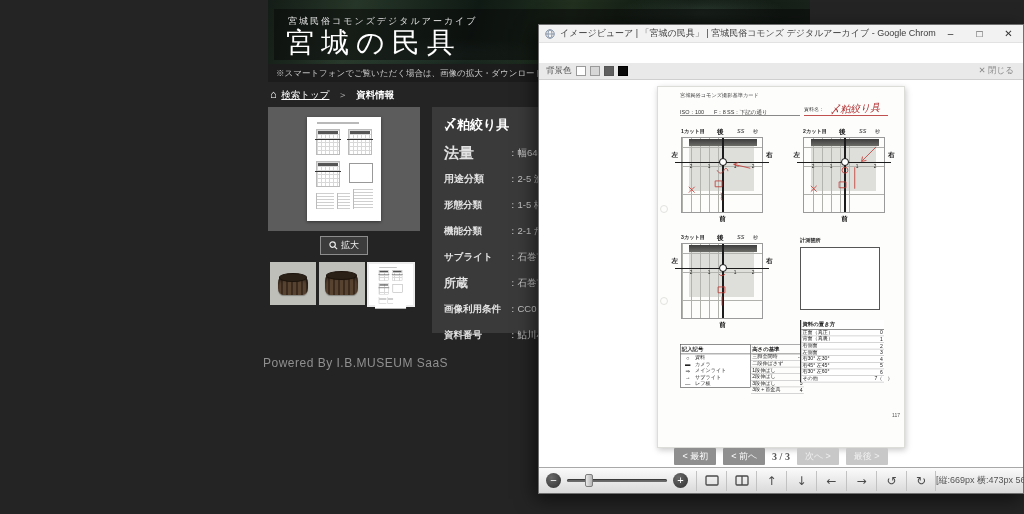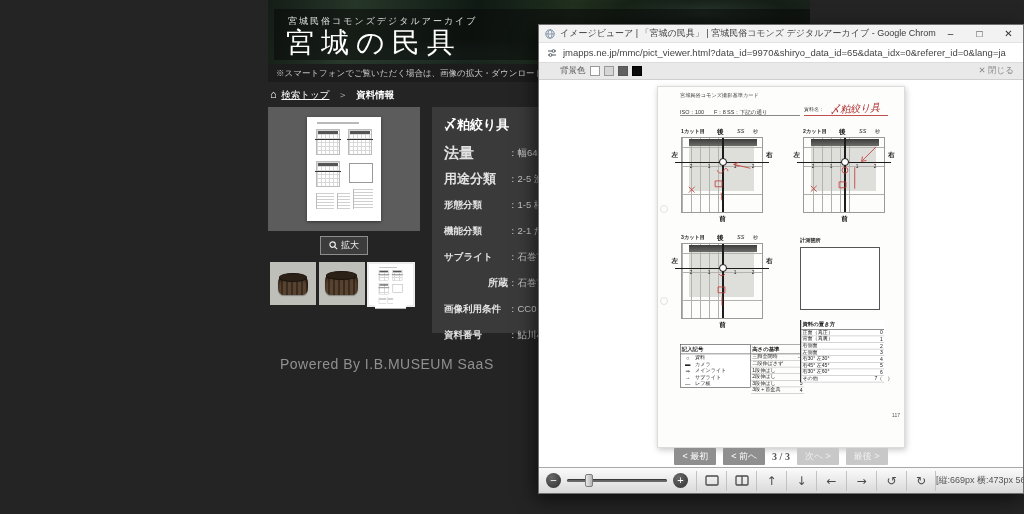--- a/index.html
+++ b/index.html
@@ -45,33 +45,33 @@
 
   .thumb { top:262px; width:46px; height:43px; background:#2c2c2c; cursor:pointer; }
   .thumb .photo { position:absolute; inset:0; background:#bfbfba; }
   .basket { position:absolute; left:8px; top:14px; width:30px; height:19px; border-radius:5px/7px;
     background:repeating-linear-gradient(90deg,#584230 0 3px,#3a2b1e 3px 5px);
     box-shadow:inset 0 4px 3px rgba(0,0,0,.55), 0 1px 1px rgba(0,0,0,.3); }
   .basket::before { content:""; position:absolute; left:1px; right:1px; top:-3px; height:7px; border-radius:50%; background:#2c2117; border:1px solid #1d150d; }
   .basket.b2 { left:6px; width:33px; height:21px; top:12px; }
   .thumb.selected { width:48px; height:45px; background:#fff; border:2px solid #ececec; }
   .thumb.selected .mini-doc { transform:scale(.42); transform-origin:0 0; left:6px; top:1px; box-shadow:none; }
-  .footer { left:280px; top:356px; color:#909090; font-size:14px; letter-spacing:.5px; }
+  .footer { left:263px; top:356px; color:#909090; font-size:12px; letter-spacing:.5px; }
 
   
   .popup { left:538px; top:24px; width:486px; height:470px; background:#fff; border:1px solid #6f6f6f; box-shadow:-3px 5px 18px rgba(0,0,0,.6); }
   .titlebar { position:absolute; left:0; top:0; right:0; height:18px; background:#f2f2f2; display:flex; align-items:center; border-bottom:1px solid #e2e2e2; }
   .favicon { width:10px; height:10px; margin:0 5px 0 6px; flex:0 0 auto; }
   .win-title { flex:1; font-size:9px; color:#3c3c3c; white-space:nowrap; overflow:hidden; }
   .win-btn { width:29px; height:18px; text-align:center; font-size:10px; line-height:17px; color:#333; cursor:pointer; }
   .urlbar { position:absolute; left:0; top:18px; right:0; height:20px; background:#fff; border-bottom:1px solid #dcdcdc; display:flex; align-items:center; }
   .tune-icon { margin:0 6px 0 8px; flex:0 0 auto; }
   .url-text { font-size:9.5px; color:#444; white-space:nowrap; overflow:hidden; }
   .ctrlbar { position:absolute; left:0; top:38px; right:0; height:17px; background:#e9e9e9; border-bottom:1px solid #cfcfcf; display:flex; align-items:center; }
-  .bg-label { font-size:8.5px; color:#555; margin-left:21px; }
+  .bg-label { font-size:8.5px; color:#555; margin-left:7px; }
   .swatch { width:10px; height:10px; margin-left:4px; cursor:pointer; border:1px solid #9a9a9a; }
   .sw-white { background:#fff; } .sw-lgray { background:#d6d6d6; } .sw-dgray { background:#5f5f5f; border-color:#555; } .sw-black { background:#0a0a0a; border-color:#000; }
   .close-viewer { margin-left:auto; margin-right:9px; font-size:8.5px; color:#8a8a8a; cursor:pointer; }
 
   .viewer { position:absolute; left:0; top:55px; right:0; bottom:26px; background:#fff; overflow:hidden; }
 
   
   .doc { position:absolute; left:50%; margin-left:-124px; top:6px; width:248px; height:362px; background:#fdfdfc; border:1px solid #dcdcd8; box-shadow:1px 2px 6px rgba(0,0,0,.22); }
   .hole { position:absolute; left:2px; width:8px; height:8px; border-radius:50%; border:1px solid #e2e2de; }
   .sc { display:inline-block; transform-origin:0 0; white-space:nowrap; }
@@ -200,37 +200,37 @@
   </div>
 
   <div class="abs" style="left:432px; top:107px; width:378px; height:226px; background:#3a3a3a;">
     <div style="padding:9px 0 0 12px; color:#fff; font-size:13px; font-weight:bold;">〆粕絞り具</div>
     <div style="position:absolute; left:12px; top:33px; right:4px;">
       <div style="display:flex; height:26px; align-items:center;">
         <span style="width:64px; color:#e2e2e2; font-size:15px; font-weight:bold;">法量</span>
         <span style="color:#c4c4c4; font-size:9.5px;">：幅640mm × 7</span>
       </div>
       <div style="display:flex; height:26px; align-items:center;">
-        <span style="width:64px; color:#e2e2e2; font-size:13px; font-weight:bold;">用途分類</span>
+        <span style="width:64px; color:#e2e2e2; font-size:10px; font-weight:bold;">用途分類</span>
         <span style="color:#c4c4c4; font-size:9.5px;">：2-5 漁撈</span>
       </div>
       <div style="display:flex; height:26px; align-items:center;">
         <span style="width:64px; color:#e2e2e2; font-size:9.5px; font-weight:bold;">形態分類</span>
         <span style="color:#c4c4c4; font-size:9.5px;">：1-5 枠状のもの</span>
       </div>
       <div style="display:flex; height:26px; align-items:center;">
         <span style="width:64px; color:#e2e2e2; font-size:9.5px; font-weight:bold;">機能分類</span>
         <span style="color:#c4c4c4; font-size:9.5px;">：2-1 たたく(叩)</span>
       </div>
       <div style="display:flex; height:26px; align-items:center;">
         <span style="width:64px; color:#e2e2e2; font-size:9.5px; font-weight:bold;">サブライト</span>
         <span style="color:#c4c4c4; font-size:9.5px;">：石巻市</span>
       </div>
       <div style="display:flex; height:26px; align-items:center;">
-        <span style="width:64px; color:#e2e2e2; font-size:10px; font-weight:bold;text-align:right;">所蔵</span>
+        <span style="width:64px; color:#e2e2e2; font-size:12px; font-weight:bold;">所蔵</span>
         <span style="color:#c4c4c4; font-size:9.5px;">：石巻市博物館</span>
       </div>
       <div style="display:flex; height:26px; align-items:center;">
         <span style="width:64px; color:#e2e2e2; font-size:9.5px; font-weight:bold;">画像利用条件</span>
         <span style="color:#c4c4c4; font-size:9.5px;">：CC0 ※可能</span>
       </div>
       <div style="display:flex; height:26px; align-items:center;">
         <span style="width:64px; color:#e2e2e2; font-size:9.5px; font-weight:bold;">資料番号</span>
         <span style="color:#c4c4c4; font-size:9.5px;">：鮎川412</span>
       </div>
@@ -246,29 +246,20 @@
         <circle cx="5" cy="5" r="4.2" fill="none" stroke="#7a8aa0" stroke-width="1"></circle>
         <ellipse cx="5" cy="5" rx="2" ry="4.2" fill="none" stroke="#7a8aa0" stroke-width=".8"></ellipse>
         <line x1=".8" y1="5" x2="9.2" y2="5" stroke="#7a8aa0" stroke-width=".8"></line>
       </svg>
       <span class="win-title">イメージビューア | 「宮城の民具」 | 宮城民俗コモンズ デジタルアーカイブ - Google Chrome</span>
       <span class="win-btn">–</span>
       <span class="win-btn">□</span>
       <span class="win-btn">✕</span>
     </div>
 
-    <div class="urlbar">
-      <svg class="tune-icon" width="10" height="10" viewBox="0 0 10 10">
-        <line x1="1" y1="3" x2="9" y2="3" stroke="#5f6368" stroke-width="1.1"></line>
-          <circle cx="6.5" cy="3" r="1.4" fill="#fff" stroke="#5f6368" stroke-width="1"></circle>
-        <line x1="1" y1="7" x2="9" y2="7" stroke="#5f6368" stroke-width="1.1"></line>
-          <circle cx="3.5" cy="7" r="1.4" fill="#fff" stroke="#5f6368" stroke-width="1"></circle>
-      </svg>
-      <span class="url-text">jmapps.ne.jp/mmc/pict_viewer.html?data_id=9970&amp;shiryo_data_id=65&amp;data_idx=0&amp;referer_id=0&amp;lang=ja</span>
-    </div>
 
     <div class="ctrlbar">
       <span class="bg-label">背景色</span>
       <span class="swatch sw-white"></span>
       <span class="swatch sw-lgray"></span>
       <span class="swatch sw-dgray"></span>
       <span class="swatch sw-black"></span>
       <span class="close-viewer">✕ 閉じる</span>
     </div>
 

